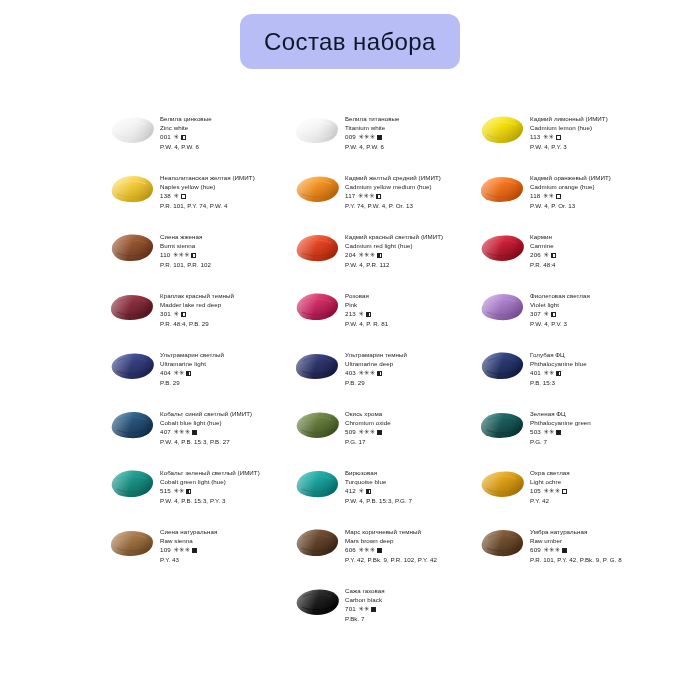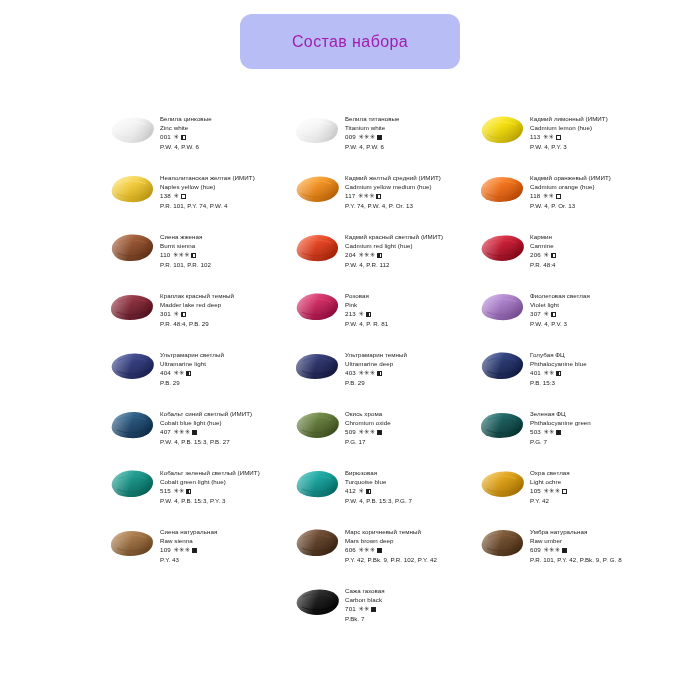--- a/index.html
+++ b/index.html
@@ -23,24 +23,24 @@
     top: 14px;
     width: 220px;
     height: 55px;
     background: #b8bdf5;
     border-radius: 12px;
     display: flex;
     align-items: center;
     justify-content: center;
   }
   .header-title {
-    font-size: 16px;
+    font-size: 24px;
     font-weight: 400;
     letter-spacing: 0.4px;
-    color: #a21caf;
+    color: #0f172a;
     white-space: nowrap;
   }
 
   
   .swatch-grid {
     position: absolute;
     left: 108px;
     top: 112px;
     width: 540px;
     display: grid;

